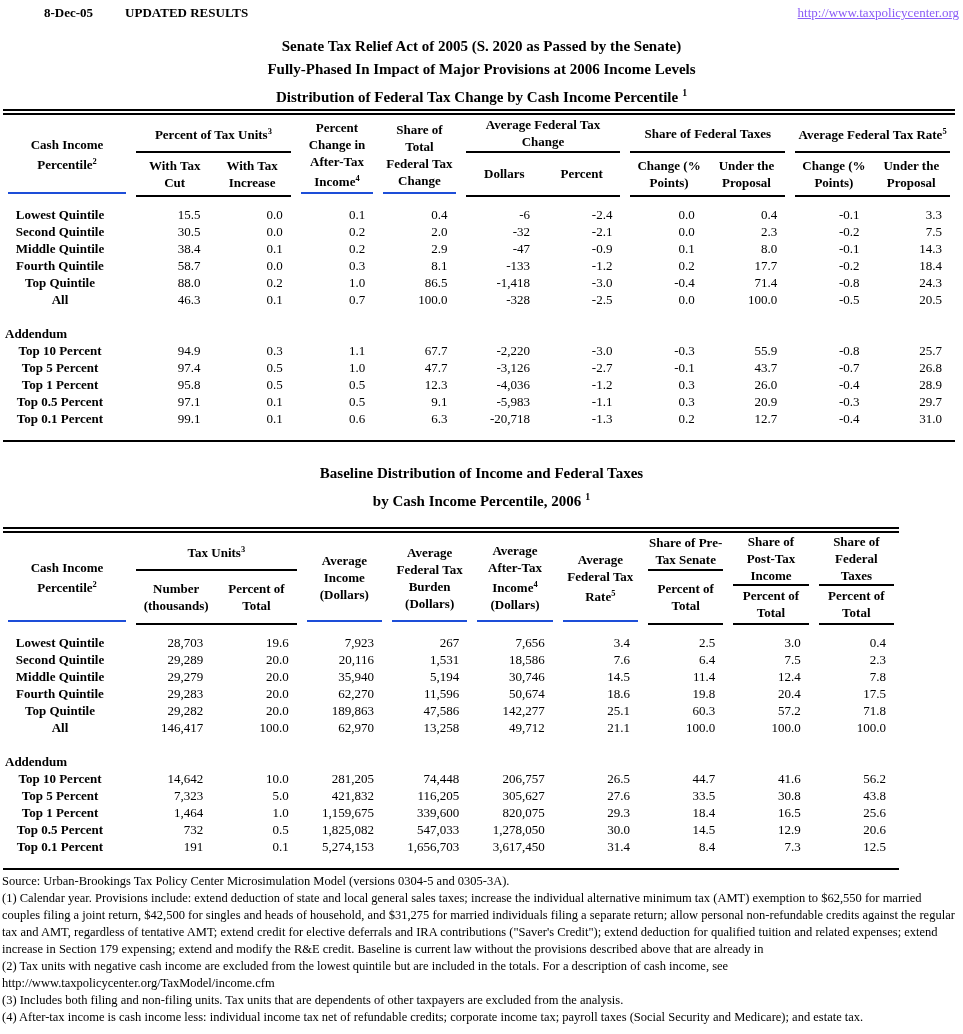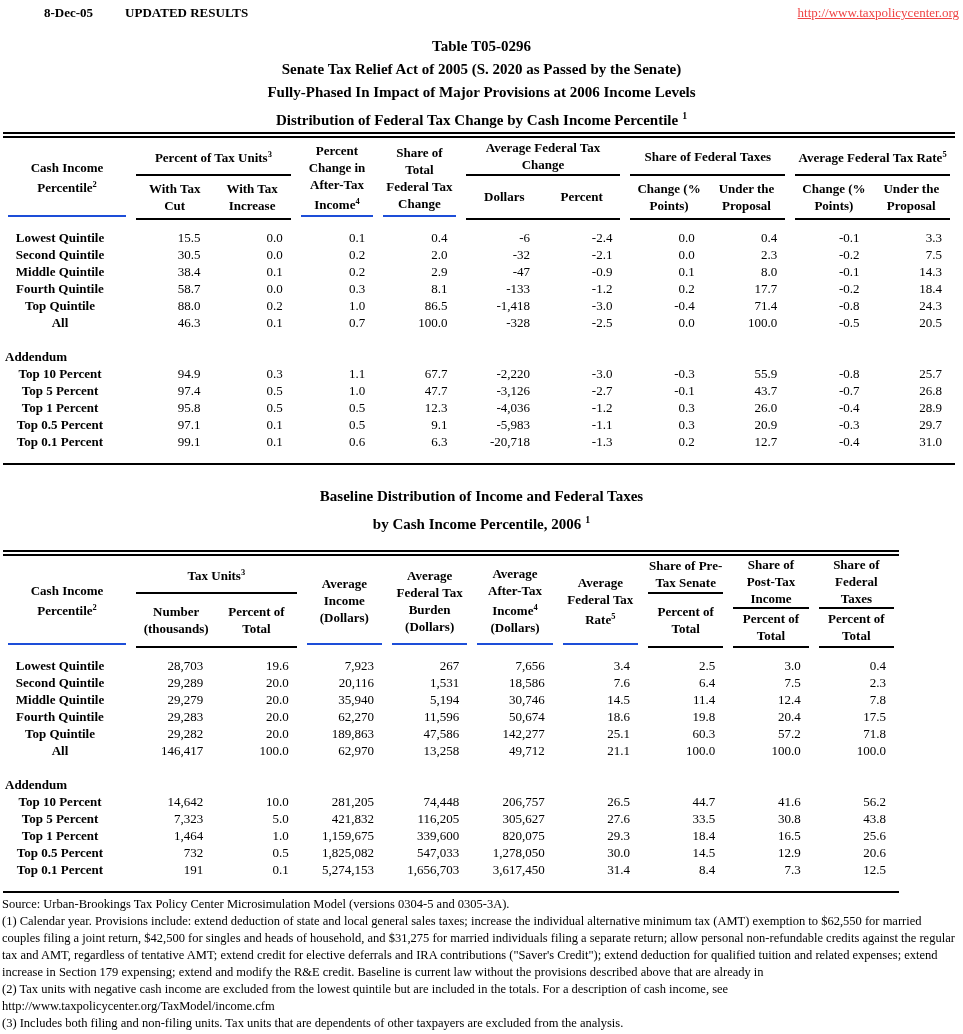--- a/index.html
+++ b/index.html
@@ -1,20 +1,20 @@
 <!DOCTYPE html>
 <html><head>
 <meta charset="utf-8">
 <style>
   html,body { margin:0; padding:0; background:#fff; color:#000; }
   body { width:963px; min-height:1034px; font-family:"Liberation Serif", serif; font-size:13px; }
 
   .doc-header { display:flex; align-items:flex-start; padding:5px 4px 0 44px; font-weight:bold; font-size:13px; }
   .doc-status { margin-left:32px; }
-  .site-link { margin-left:auto; color:#ef4444; text-decoration:underline; font-weight:normal; font-size:13px; cursor:pointer; }
+  .site-link { margin-left:auto; color:#8b5cf6; text-decoration:underline; font-weight:normal; font-size:13px; cursor:pointer; }
 
   .titles { text-align:center; font-weight:bold; font-size:15px; line-height:23px; margin-top:14px; }
   .titles.second { margin-top:20px; margin-bottom:14px; }
   sup { font-size:0.65em; }
   .sp-sup { margin-left:4px; }
 
   .tbl { margin-left:3px; border-bottom:2px solid #000; }
   .t1 { --cols:128px repeat(10, 1fr); width:952px; }
   .t2 { --cols:128px repeat(9, 1fr); width:896px; }
   .rule-double { border-top:2px solid #000; border-bottom:2px solid #000; height:2px; }
@@ -43,21 +43,20 @@
 
 <div class="page">
 
   <div class="doc-header">
     <span>8-Dec-05</span>
     <span class="doc-status">UPDATED RESULTS</span>
     <a class="site-link" href="#">http://www.taxpolicycenter.org</a>
   </div>
 
   <div class="titles">
-    <div>Table T05-0296</div>
     <div>Senate Tax Relief Act of 2005 (S. 2020 as Passed by the Senate)</div>
     <div>Fully-Phased In Impact of Major Provisions at 2006 Income Levels</div>
     <div><span>Distribution of Federal Tax Change by Cash Income Percentile</span><sup class="sp-sup">1</sup></div>
   </div>
 
   <div class="tbl t1">
     <div class="rule-double"></div>
     <div class="thead">
       <div class="hsingle">
         <div><span>Cash Income Percentile</span><sup>2</sup></div>

